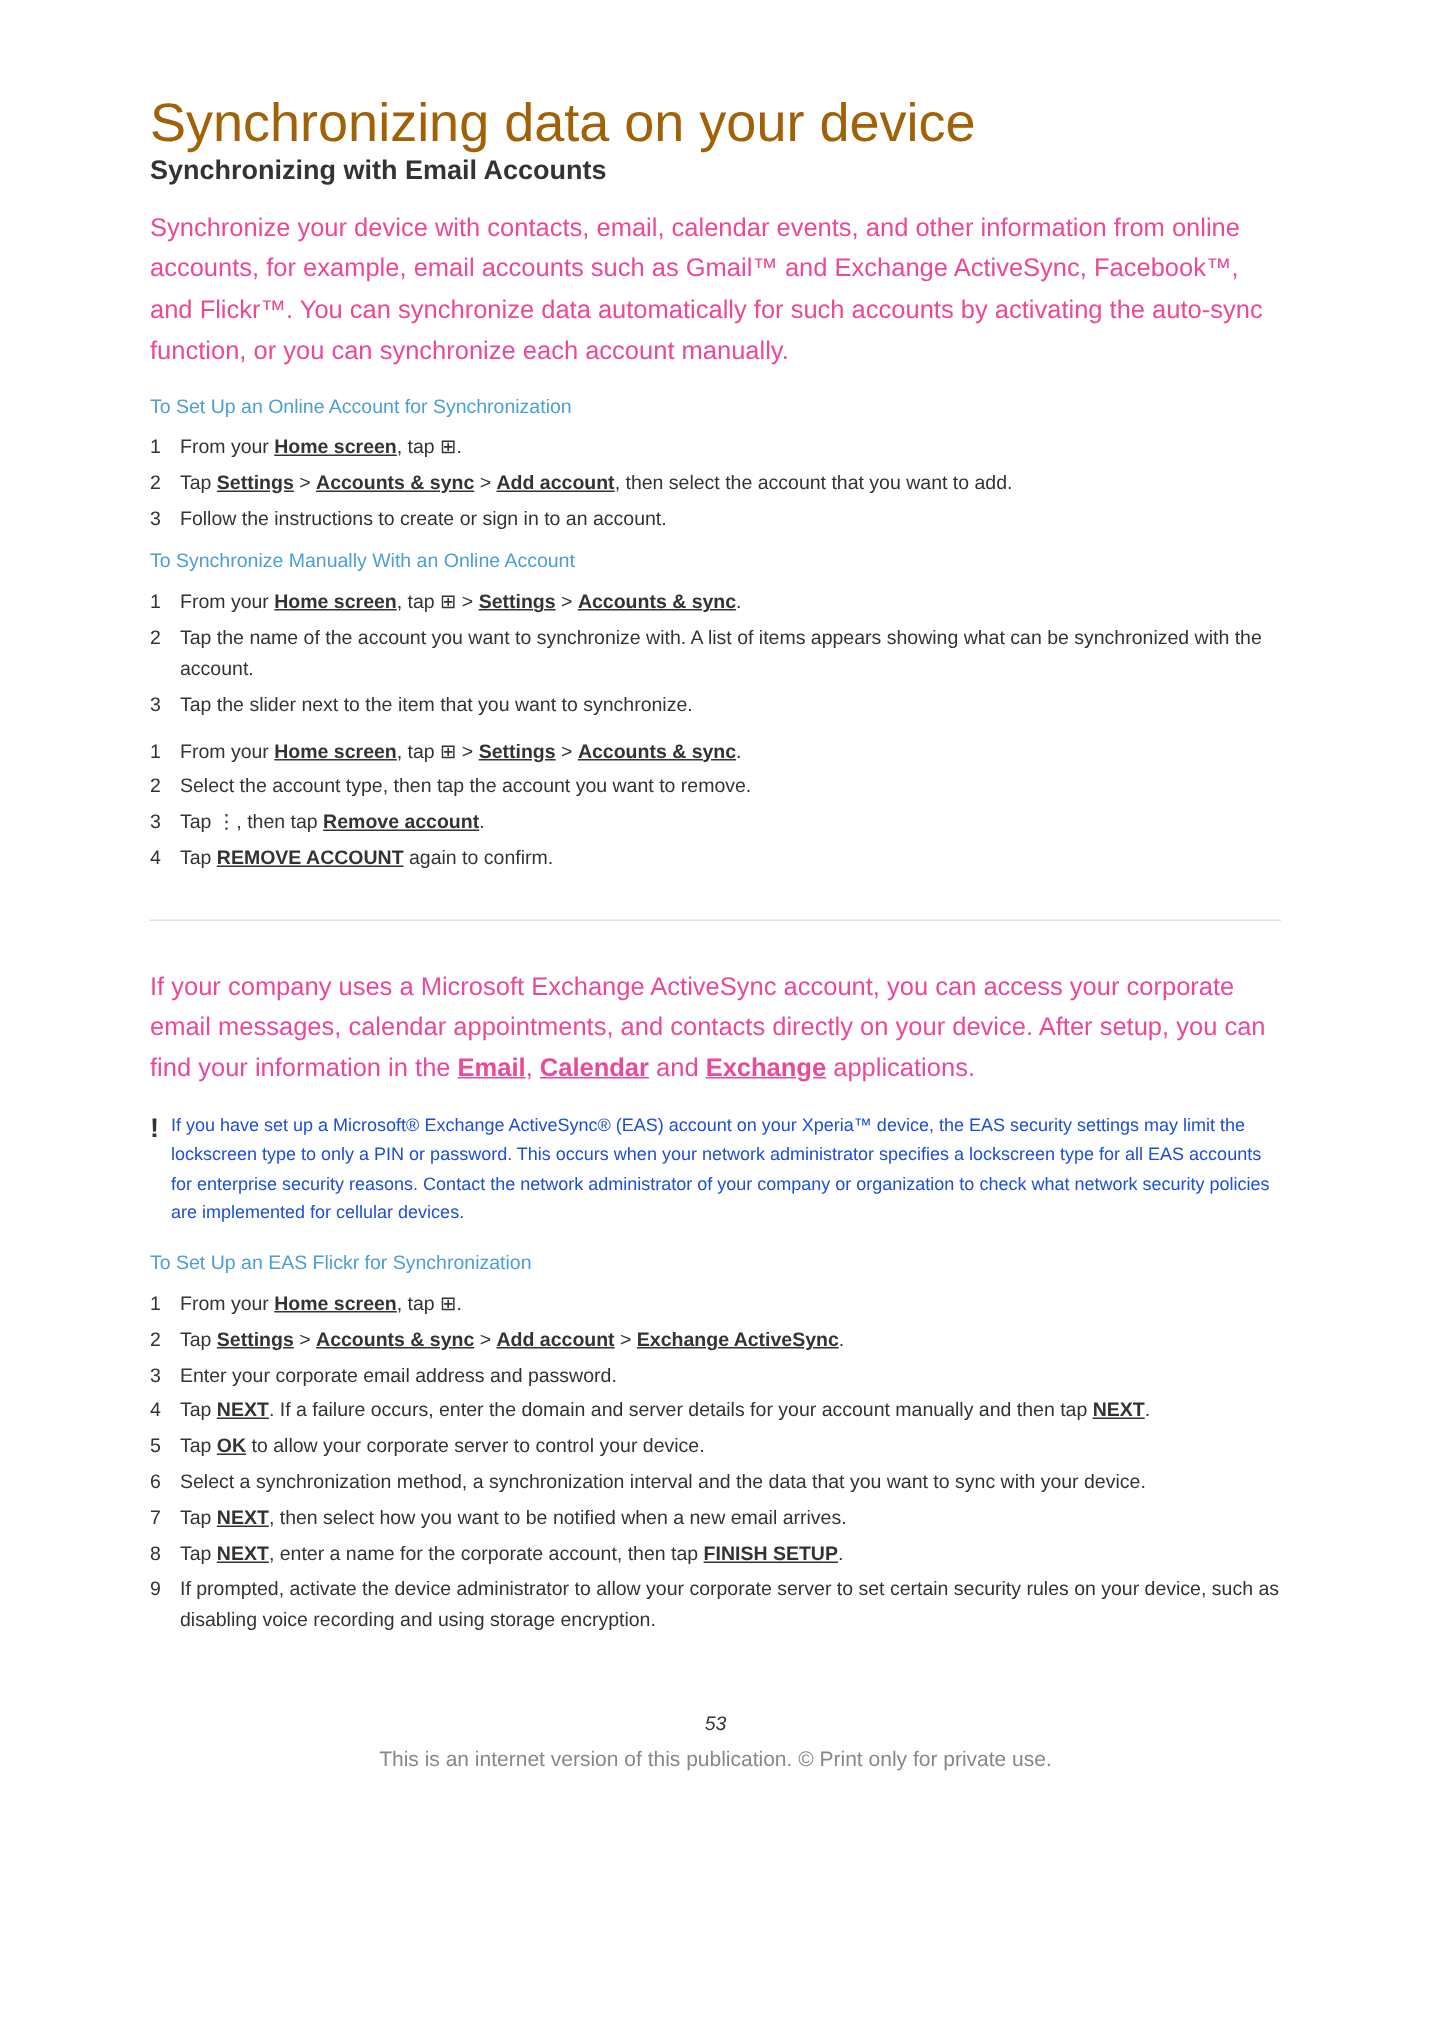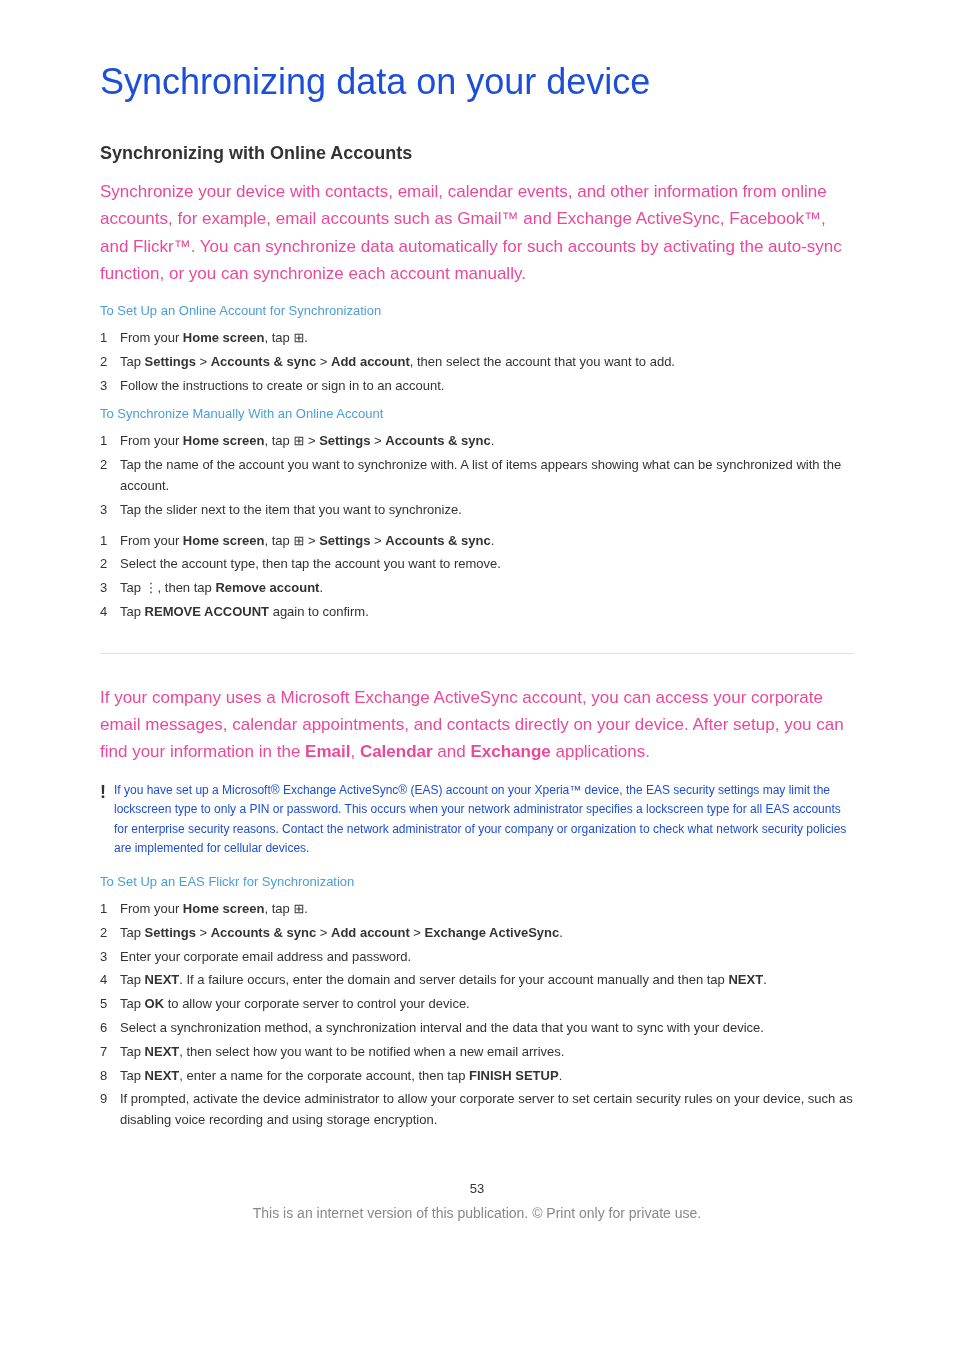--- a/index.html
+++ b/index.html
@@ -13,22 +13,21 @@
       font-family: 'Arial', sans-serif;
       color: #333333;
       width: 954px;
       min-height: 1350px;
       padding: 60px 100px 60px 100px;
     }
 
     .page-title {
       font-size: 36px;
       font-weight: 300;
-      color: #1d4ed8;
-      margin-bottom: 40px;
+      color: #a16207;
       line-height: 1.2;
     }
 
     .section-title {
       font-size: 18px;
       font-weight: 700;
       color: #333333;
       margin-bottom: 14px;
       border-bottom: none;
     }
@@ -69,20 +68,21 @@
 
     .numbered-list li .num {
       position: absolute;
       left: 0;
       top: 0;
       color: #333333;
     }
 
     .bold {
       font-weight: 700;
+      text-decoration: underline;
     }
 
     .warning-box {
       display: flex;
       align-items: flex-start;
       gap: 8px;
       background: #fff;
       margin: 16px 0;
     }
 
@@ -103,20 +103,21 @@
     .page-footer {
       margin-top: 50px;
       text-align: center;
     }
 
     .page-number {
       font-size: 13px;
       color: #333;
       display: block;
       margin-bottom: 8px;
+      font-style: italic;
     }
 
     .footer-note {
       font-size: 14px;
       color: #888888;
     }
 
     .divider {
       height: 1px;
       background: #e0e0e0;
@@ -126,21 +127,21 @@
     sup {
       font-size: 10px;
     }
   </style>
 </head>
 <body>
 
 <h1 class="page-title">Synchronizing data on your device</h1>
 
 <div class="section-block">
-  <h2 class="section-title">Synchronizing with Online Accounts</h2>
+  <h2 class="section-title">Synchronizing with Email Accounts</h2>
   <p class="section-description">Synchronize your device with contacts, email, calendar events, and other information from online accounts, for example, email accounts such as Gmail™ and Exchange ActiveSync, Facebook™, and Flickr™. You can synchronize data automatically for such accounts by activating the auto-sync function, or you can synchronize each account manually.</p>
 
   <div>
     <p class="subsection-title">To Set Up an Online Account for Synchronization</p>
     <ol class="numbered-list">
       <li><span class="num">1</span>From your <span class="bold">Home screen</span>, tap ⊞.</li>
       <li><span class="num">2</span>Tap <span class="bold">Settings</span> &gt; <span class="bold">Accounts &amp; sync</span> &gt; <span class="bold">Add account</span>, then select the account that you want to add.</li>
       <li><span class="num">3</span>Follow the instructions to create or sign in to an account.</li>
     </ol>
   </div>

